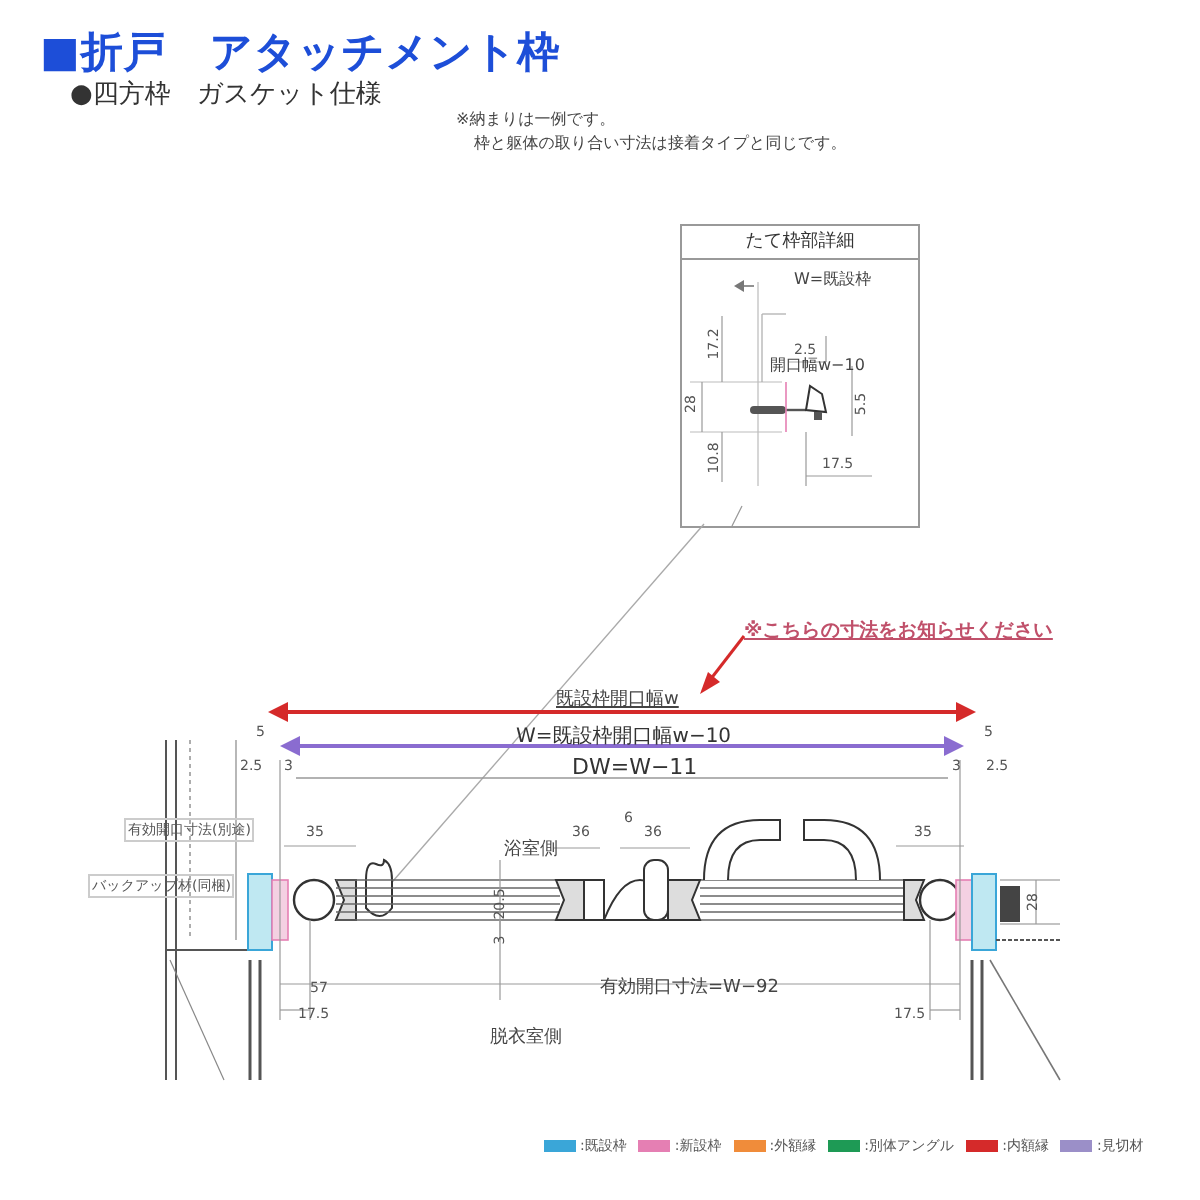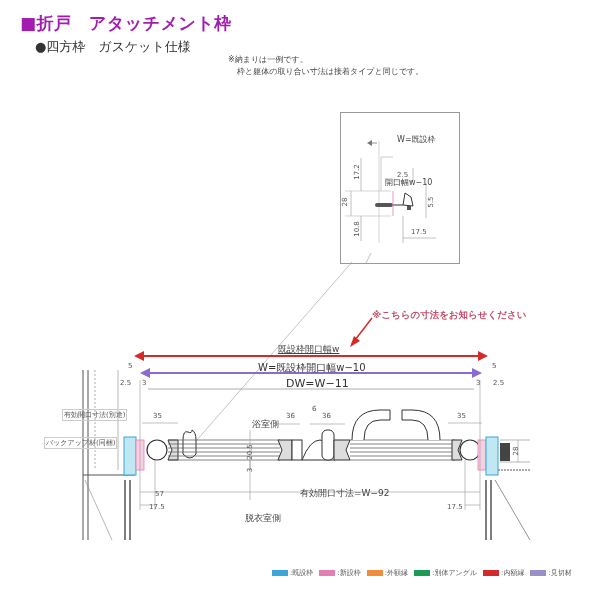--- a/index.html
+++ b/index.html
@@ -1,42 +1,43 @@
 <!DOCTYPE html>
 <html><head>
 <meta charset="utf-8">
 <style>
   html,body{margin:0;padding:0;background:#fff;}
   body{width:600px;height:600px;position:relative;overflow:hidden;font-family:"DejaVu Sans",sans-serif;color:#333;}
   .abs{position:absolute;}
-  .title{left:20px;top:12px;font-size:17px;font-weight:bold;color:#a21caf;letter-spacing:0.5px;}
+  .title{left:20px;top:12px;font-size:21px;font-weight:bold;color:#1d4ed8;letter-spacing:0.5px;}
   .subtitle{left:35px;top:38px;font-size:13px;color:#333;}
   .note{left:228px;top:14px;font-size:8px;line-height:12px;color:#444;margin-top:40px;}
   .note div{white-space:nowrap;}
   .detail-box{left:340px;top:112px;width:118px;height:150px;border:1px solid #999;background:#fff;}
   .detail-title{position:absolute;left:0;top:0;width:100%;height:16px;border-bottom:1px solid #999;font-size:9px;text-align:center;line-height:16px;color:#333;}
   .small{font-size:8px;color:#444;}
   .tiny{font-size:7px;color:#555;}
-  .request{left:372px;top:309px;font-size:9.5px;font-weight:bold;color:#c0506a;}
+  .request{left:372px;top:309px;font-size:9.5px;font-weight:bold;color:#c0506a;text-decoration:underline;}
   svg{position:absolute;left:0;top:0;}
   .legend{left:272px;top:568px;display:flex;gap:6px;align-items:center;font-size:7px;color:#555;}
   .legend-item{display:flex;align-items:center;gap:2px;}
   .swatch{width:16px;height:6px;display:inline-block;}
 </style>
 </head>
 <body>
 
 <div class="abs title">■折戸　アタッチメント枠</div>
 <div class="abs subtitle">●四方枠　ガスケット仕様</div>
 <div class="abs note">
   <div>※納まりは一例です。</div>
   <div style="padding-left:9px;">枠と躯体の取り合い寸法は接着タイプと同じです。</div>
 </div>
 
 <div class="abs detail-box">
+  <div class="detail-title">たて枠部詳細</div>
   <svg width="118" height="150">
     <line x1="38" y1="28" x2="38" y2="130" stroke="#bbb" stroke-width="0.6"></line>
     <line x1="4" y1="78" x2="50" y2="78" stroke="#bbb" stroke-width="0.6"></line>
     <line x1="4" y1="103" x2="50" y2="103" stroke="#bbb" stroke-width="0.6"></line>
     <line x1="10" y1="78" x2="10" y2="103" stroke="#999" stroke-width="0.6"></line>
     <line x1="20" y1="45" x2="20" y2="78" stroke="#999" stroke-width="0.6"></line>
     <line x1="20" y1="103" x2="20" y2="128" stroke="#999" stroke-width="0.6"></line>
     <line x1="40" y1="44" x2="40" y2="78" stroke="#aaa" stroke-width="0.6"></line>
     <line x1="40" y1="44" x2="52" y2="44" stroke="#aaa" stroke-width="0.6"></line>
     <line x1="53" y1="68" x2="72" y2="68" stroke="#aaa" stroke-width="0.6"></line>

